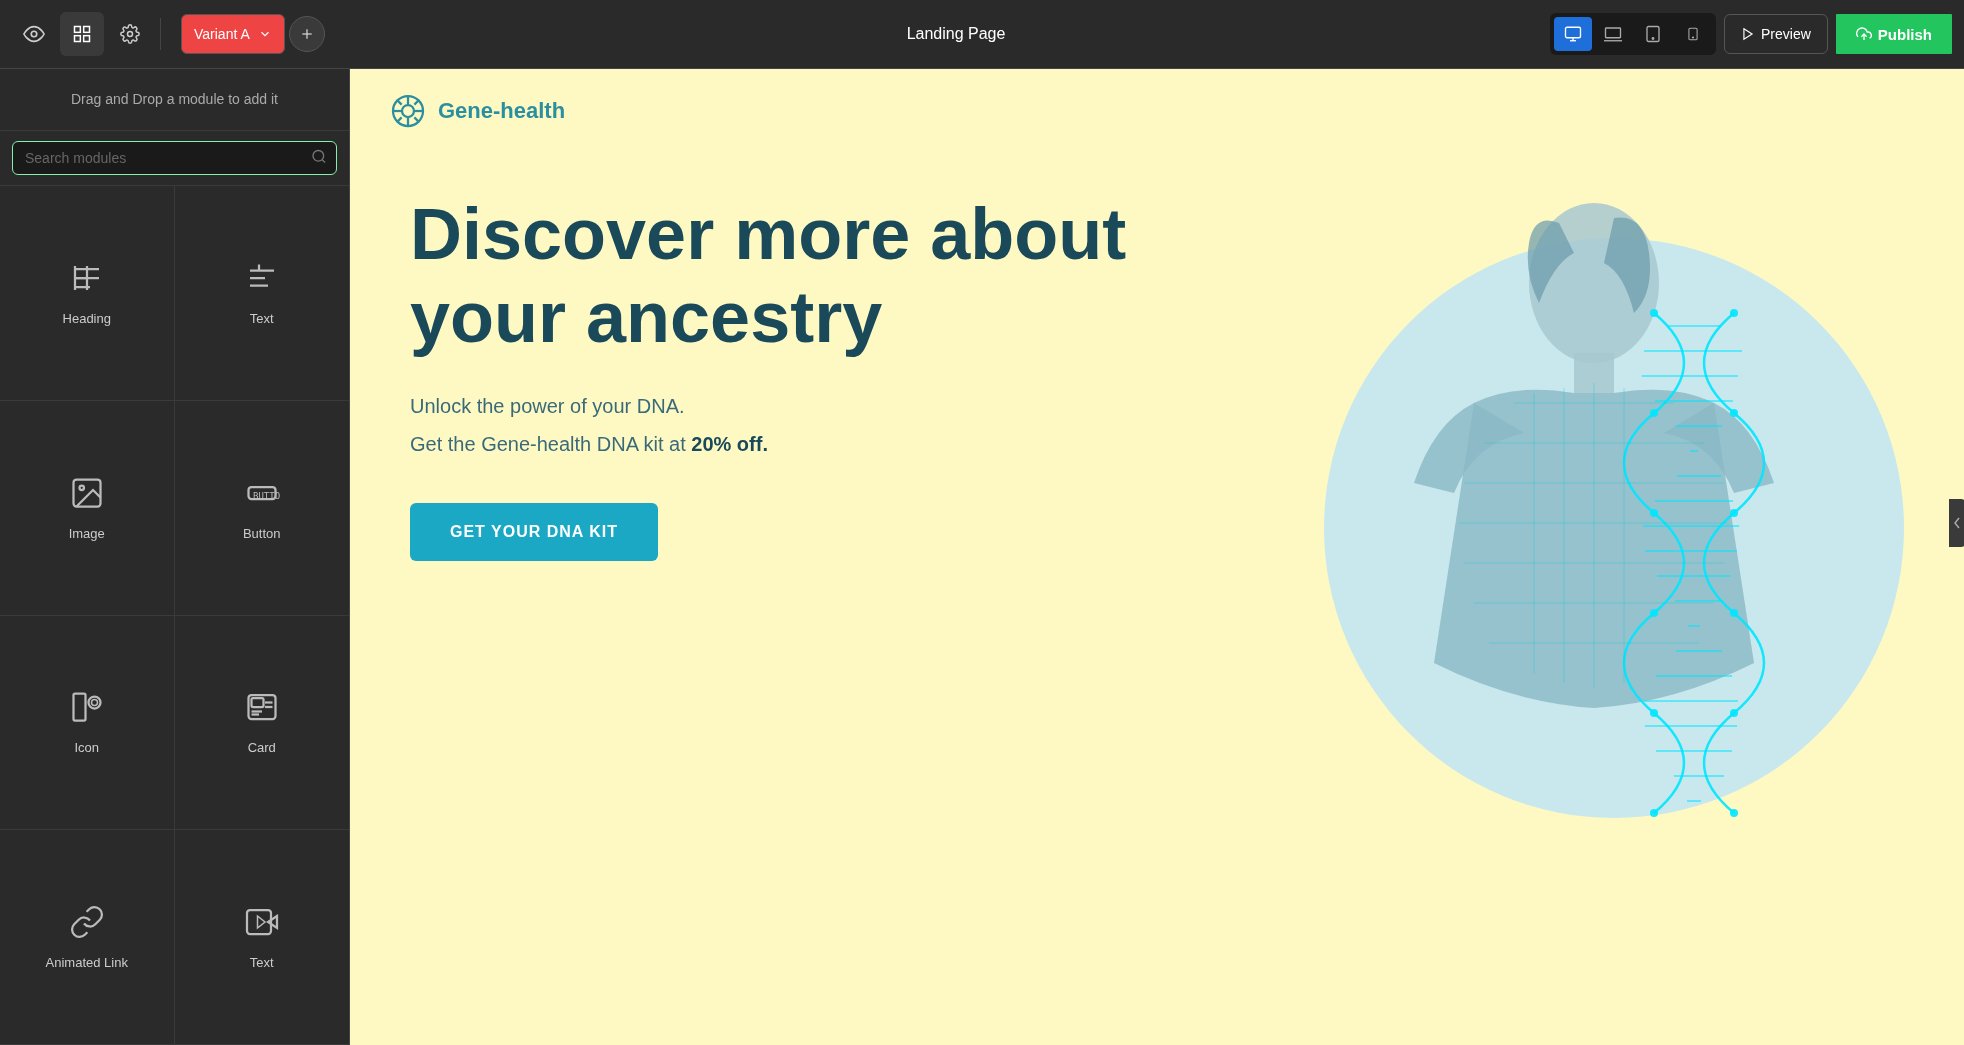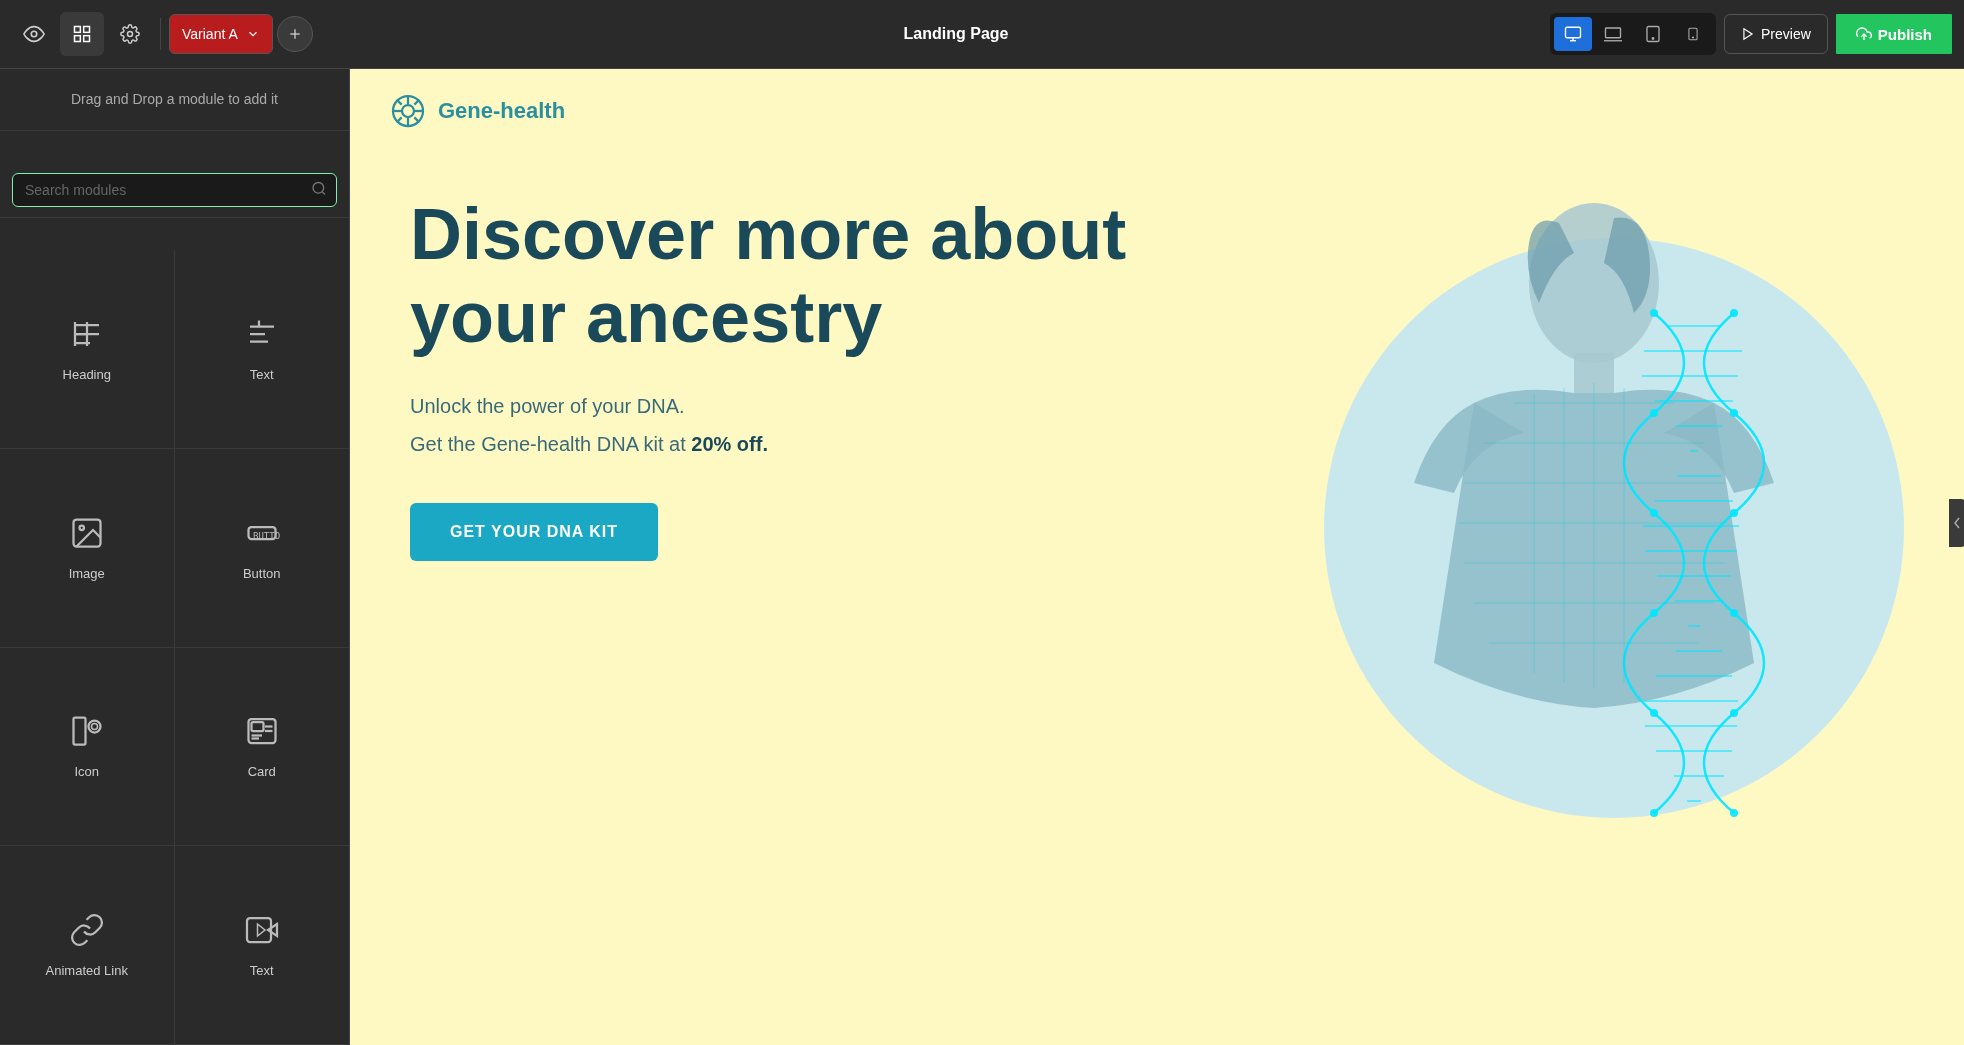--- a/index.html
+++ b/index.html
@@ -29,48 +29,49 @@
       color: #ccc;
       font-size: 18px;
       border: none;
       background: transparent;
     }
     .toolbar-icon-btn.active { background: #3a3a3a; color: #fff; }
 
     .variant-select {
       display: flex;
       align-items: center;
-      background: #b91c1c;
+      background: #ef4444;
       border: 1px solid #555;
       border-radius: 6px;
       padding: 0 12px;
       height: 40px;
       color: #fff;
       font-size: 14px;
       cursor: pointer;
       gap: 8px;
+      margin-left: 12px;
     }
     .add-btn {
       width: 36px; height: 36px;
       border-radius: 50%;
       background: #3a3a3a;
       border: 1px solid #555;
       color: #ccc;
       font-size: 20px;
       display: flex; align-items: center; justify-content: center;
       cursor: pointer;
     }
     .toolbar-center {
       flex: 1;
       display: flex;
       align-items: center;
       justify-content: center;
       color: #fff;
       font-size: 16px;
-      font-weight: 700;
+      font-weight: 400;
     }
     .toolbar-right {
       display: flex;
       align-items: center;
       gap: 8px;
     }
     .device-btns {
       display: flex;
       align-items: center;
       background: #1a1a1a;
@@ -118,21 +119,20 @@
     }
 
     
     .sidebar {
       width: 350px;
       background: #2a2a2a;
       border-right: 1px solid #444;
       display: flex;
       flex-direction: column;
       flex-shrink: 0;
-      gap: 32px;
     }
     .sidebar-drag-hint {
       padding: 20px 16px;
       text-align: center;
       color: #aaa;
       font-size: 14px;
       line-height: 1.5;
       border-bottom: 1px solid #3a3a3a;
     }
     .sidebar-search {

